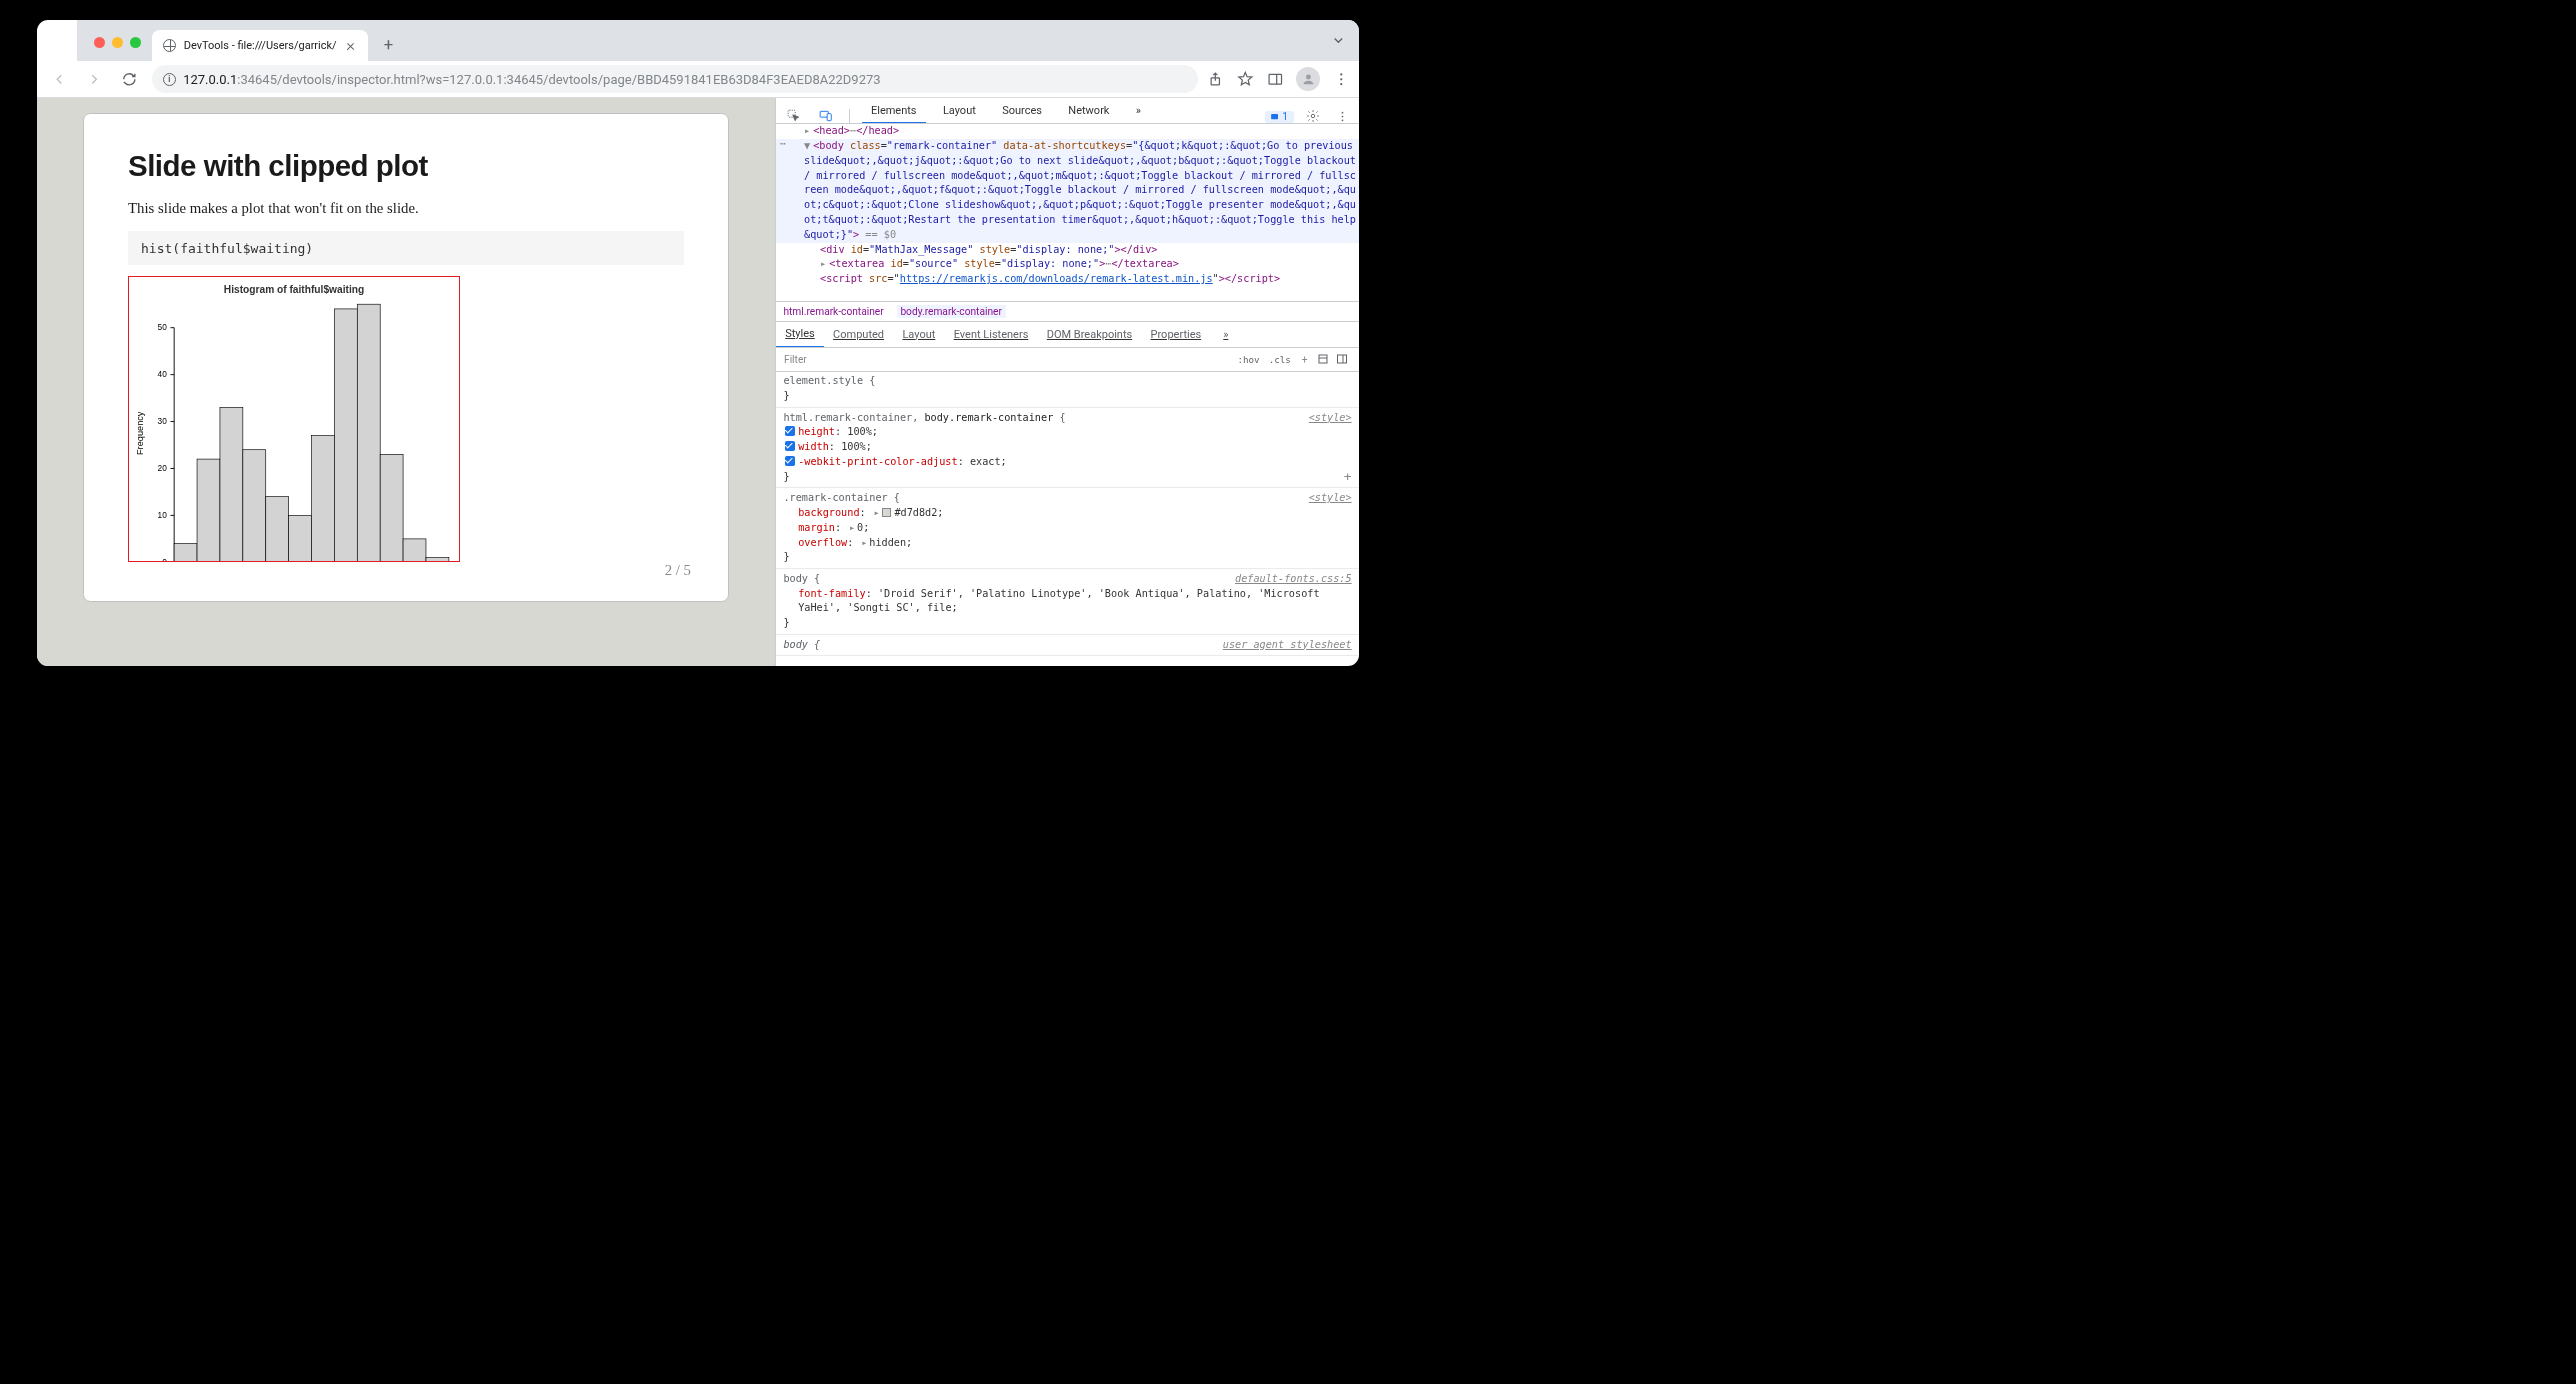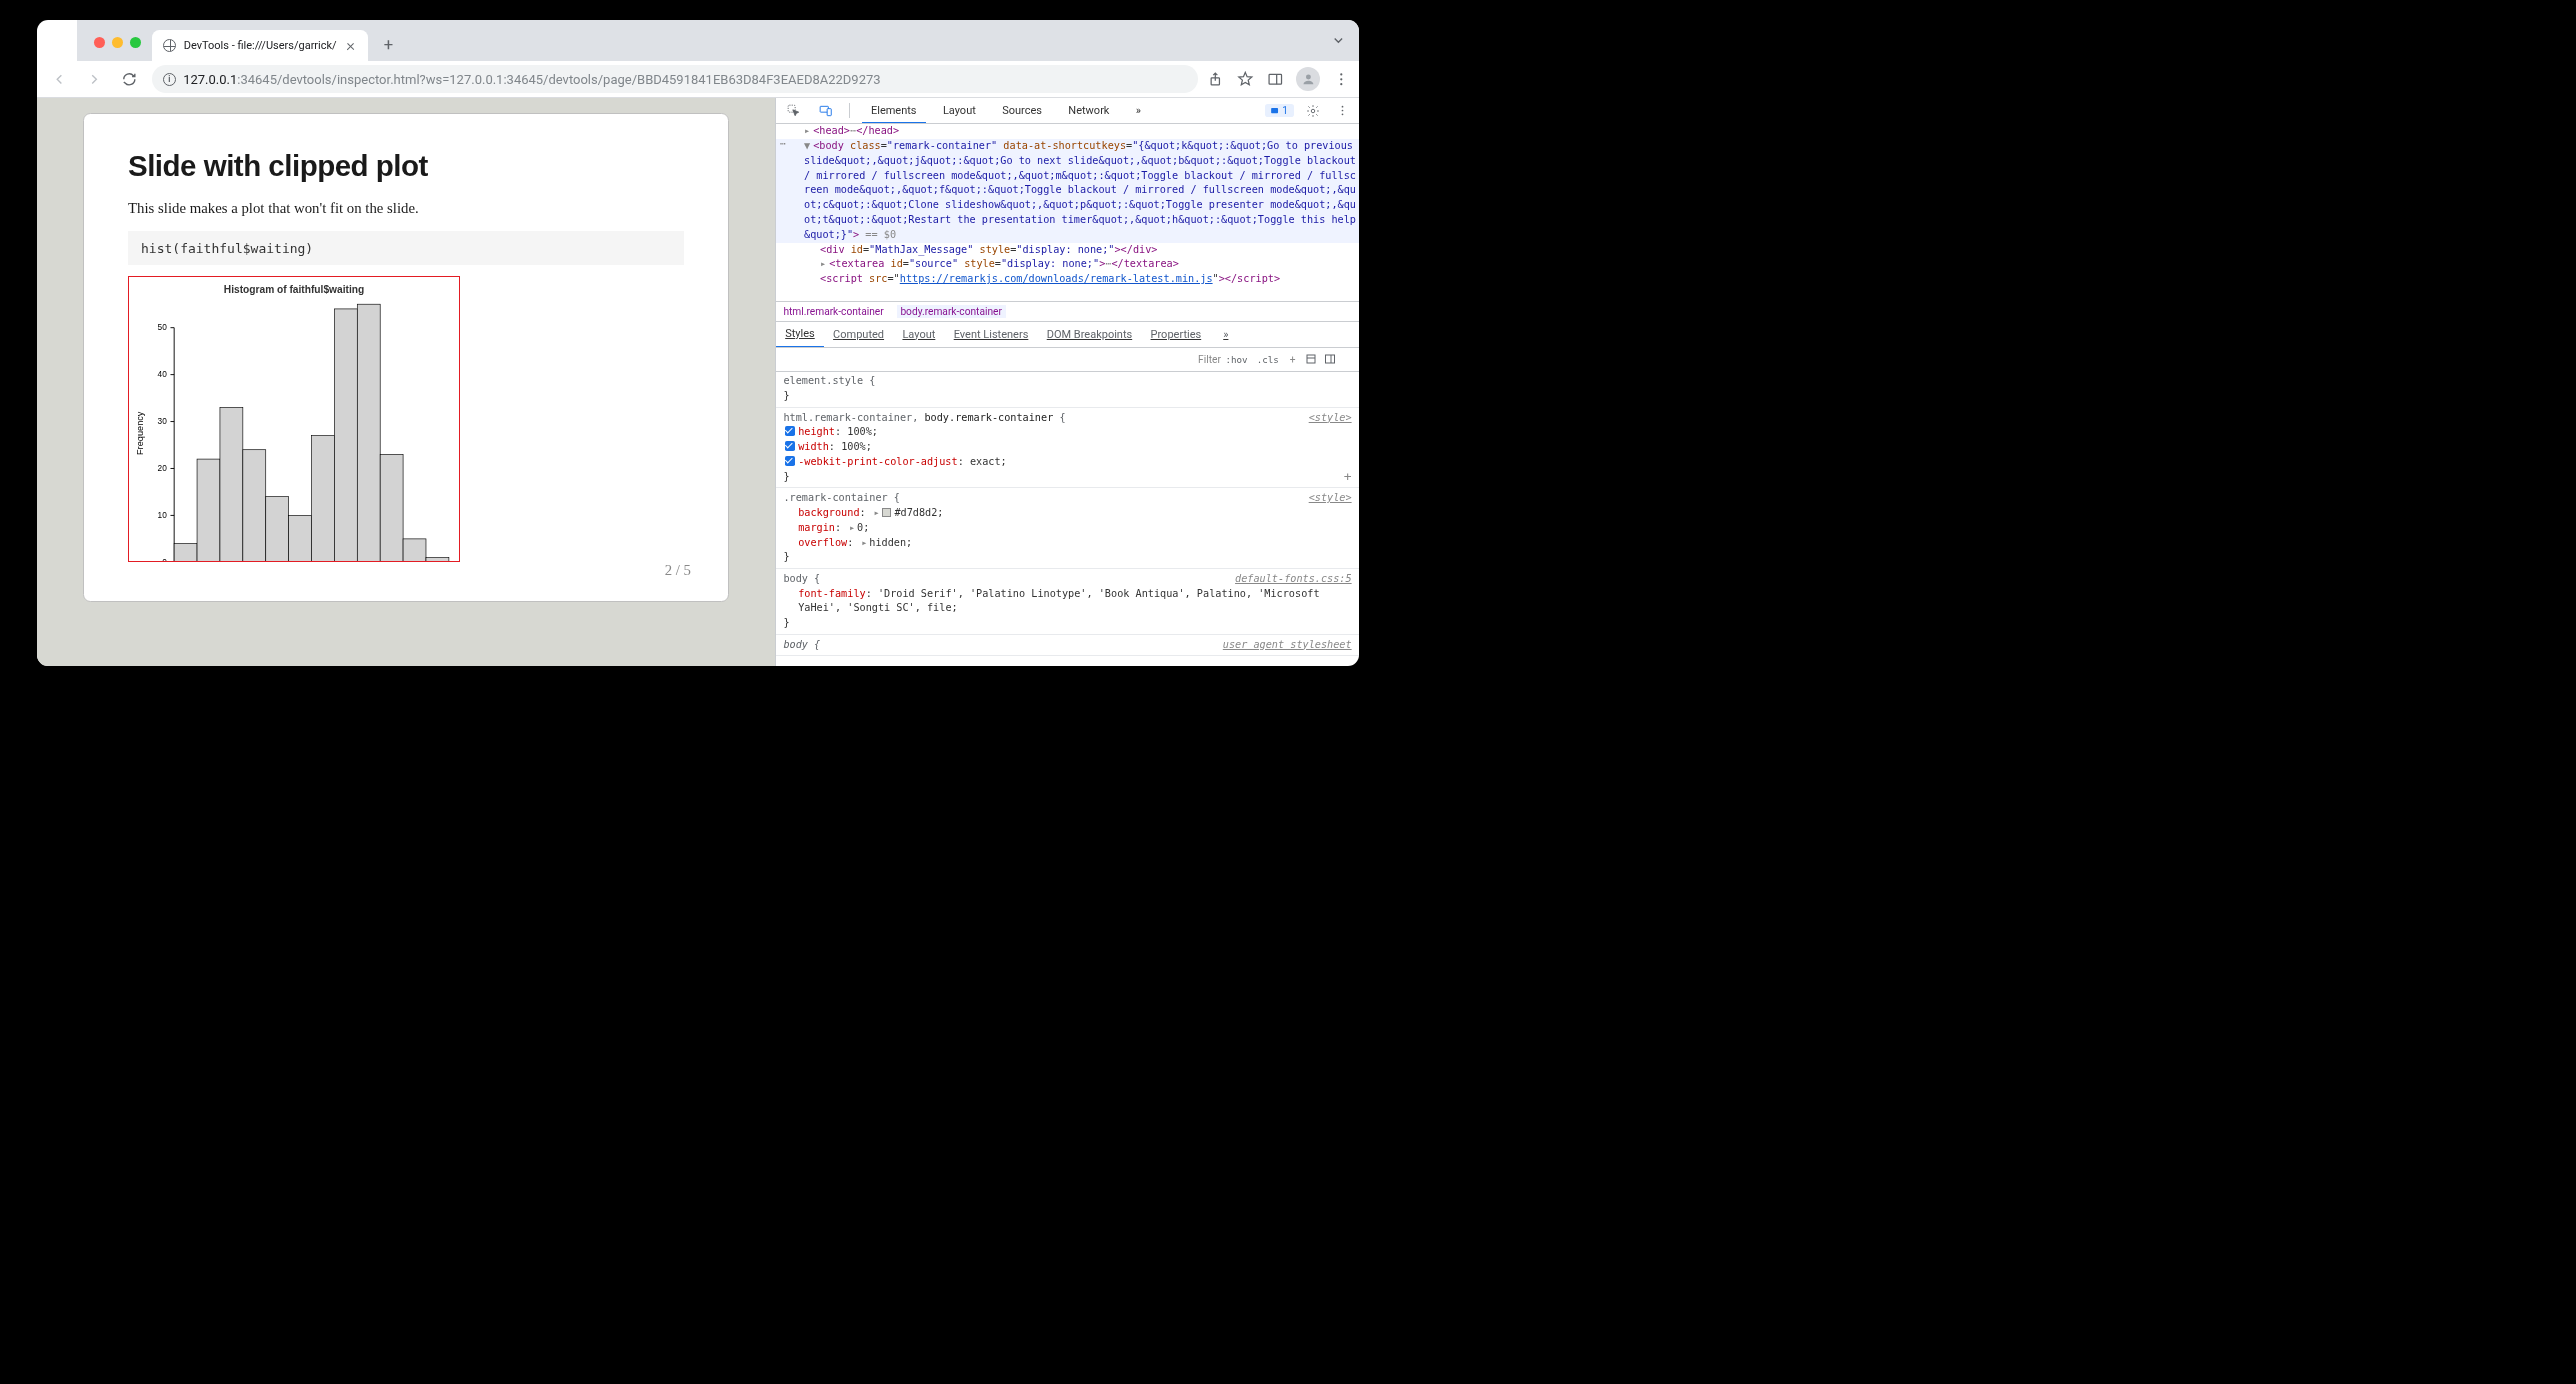--- a/index.html
+++ b/index.html
@@ -38,42 +38,42 @@
 .page-area { flex:1; background:#d7d8d2; display:flex; align-items:flex-start; justify-content:center; padding: 14.8px; }
 .slide-wrap { width: 646px; height: 489px; background:#ffffff; border: 1.8px solid #c0c0c0; border-radius: 7.4px; padding: 35px 44px; position: relative; overflow:hidden; }
 .slide-title { font-family: 'Arial Narrow', Arial, sans-serif; font-weight: bold; font-size: 29.5px; letter-spacing: -0.5px; color:#1a1a1a; margin-bottom: 16.6px; }
 .slide-subtitle { font-family: Georgia, 'Droid Serif', serif; font-size: 14.8px; color:#1a1a1a; margin-bottom: 14.8px; }
 .code { background:#f5f5f5; padding: 9.2px 13px; font-family: 'SFMono-Regular', Consolas, monospace; font-size: 13px; color:#333; margin-bottom: 11px; }
 .plot-box { border: 1.8px solid #e31b23; width: 332px; height: 286px; overflow: hidden; position:relative; }
 .plot-title { text-align:center; font-size:10.2px; font-weight:bold; margin-top:7.4px; font-family: Arial; }
 .plot-svg { width: 100%; height: 295px; }
 .slide-num { position:absolute; bottom: 22px; right: 37px; font-family: Georgia, serif; color:#888; font-size:14.8px; }
 .right { flex:1; display:flex; flex-direction:column; min-width:0; }
-.dt-tabs { height: 26px; border-bottom: 0.9px solid #cacdd1; display:flex; align-items:center; gap: 8px; padding: 0 5.5px; font-size:11px; color:#333; }
+.dt-tabs { height: 26px; border-bottom: 0.9px solid #cacdd1; display:flex; align-items:flex-end; gap: 8px; padding: 0 5.5px; font-size:11px; color:#333; }
 .dt-tabs .tool { padding: 0 9.2px; height:100%; display:flex; align-items:center; cursor:default; }
 .dt-tabs .tool.active { border-bottom: 1.8px solid #1a73e8; color:#333; }
 .dt-tabs .sep { width: 0.9px; height: 14.8px; background: #cacdd1; margin: 0 3.7px; }
 .dt-tabs .icon-btn { width:24px; display:flex; align-items:center; justify-content:center; }
 .dt-tabs .badge { margin-left:auto; background:#e8f0fe; color:#1a73e8; padding:0.9px 5.5px; border-radius:2.8px; font-size:10.2px; display:flex; align-items:center; gap:2.8px; }
 .dt-tabs .gear, .dt-tabs .kebab { width:22px; display:flex; align-items:center; justify-content:center; color:#5f6368; }
 .dom-tree { height: 177px; overflow:hidden; font-family: Menlo, Consolas, monospace; font-size: 10.2px; line-height: 14.8px; background:#fff; position: relative; }
 .dom-gutter { position:absolute; left:3.7px; top:13px; color:#888; font-size:10.2px; }
 .dom-line { padding-left: 28px; white-space: pre-wrap; word-break: break-all; }
 .dom-line.sel { background: #eff3ff; }
 .dom-line.child { padding-left: 44px; }
 .tag { color:#881280; } .attr-n { color:#994500; } .attr-v { color:#1a1aa6; } .muted { color:#888; } .link { color:#1155cc; text-decoration: underline; }
 .caret { display:inline-block; width:9.2px; color:#888; }
 .breadcrumb { height: 20.3px; border-top: 0.9px solid #cacdd1; border-bottom: 0.9px solid #cacdd1; display:flex; align-items:center; padding: 0 7.4px; gap: 13px; font-size:10.2px; }
 .breadcrumb .crumb { color:#881391; }
 .breadcrumb .crumb.sel { background:#eff3ff; padding:0.9px 3.7px; }
 .styles-tabs { height: 26px; border-bottom: 0.9px solid #cacdd1; display:flex; align-items:flex-start; font-size:11px;text-decoration:underline; }
 .styles-tabs .st { padding: 0 9.2px; height:100%; display:flex; align-items:center; color:#5f6368; cursor:default; }
 .styles-tabs .st.active { color:#333; border-bottom: 1.8px solid #1a73e8; }
 .styles-tabs .more { margin-left: 3.7px; }
-.filter-row { height: 24px; border-bottom: 0.9px solid #cacdd1; display:flex; align-items:center; padding: 0 20px; font-size:10.2px; color:#888;text-align:right; }
+.filter-row { height: 24px; border-bottom: 0.9px solid #cacdd1; display:flex; align-items:center; padding: 0 8px; font-size:10.2px; color:#888; }
 .filter-row .filter-text { flex:1; }
 .filter-row .ctrl { padding: 0 4.6px; color:#5f6368; font-family: Menlo, monospace; font-size:9.2px; }
 .filter-row .ibtn { width:18.5px; display:flex; align-items:center; justify-content:center; }
 .styles-pane { flex:1; overflow:auto; font-family: Menlo, Consolas, monospace; font-size: 10.2px; line-height: 14.8px; }
 .rule { border-bottom: 0.9px solid #e8eaed; padding: 2.8px 7.4px; position:relative; }
 .rule .selector { color:#5f6368; }
 .rule .selector .bold { color:#222; font-weight:normal; }
 .rule .origin { position:absolute; right:7.4px; top:2.8px; color:#888; font-style:italic; text-decoration: underline; }
 .rule .prop { padding-left: 14.8px; }
 .rule .prop-n { color:#c80000; }

